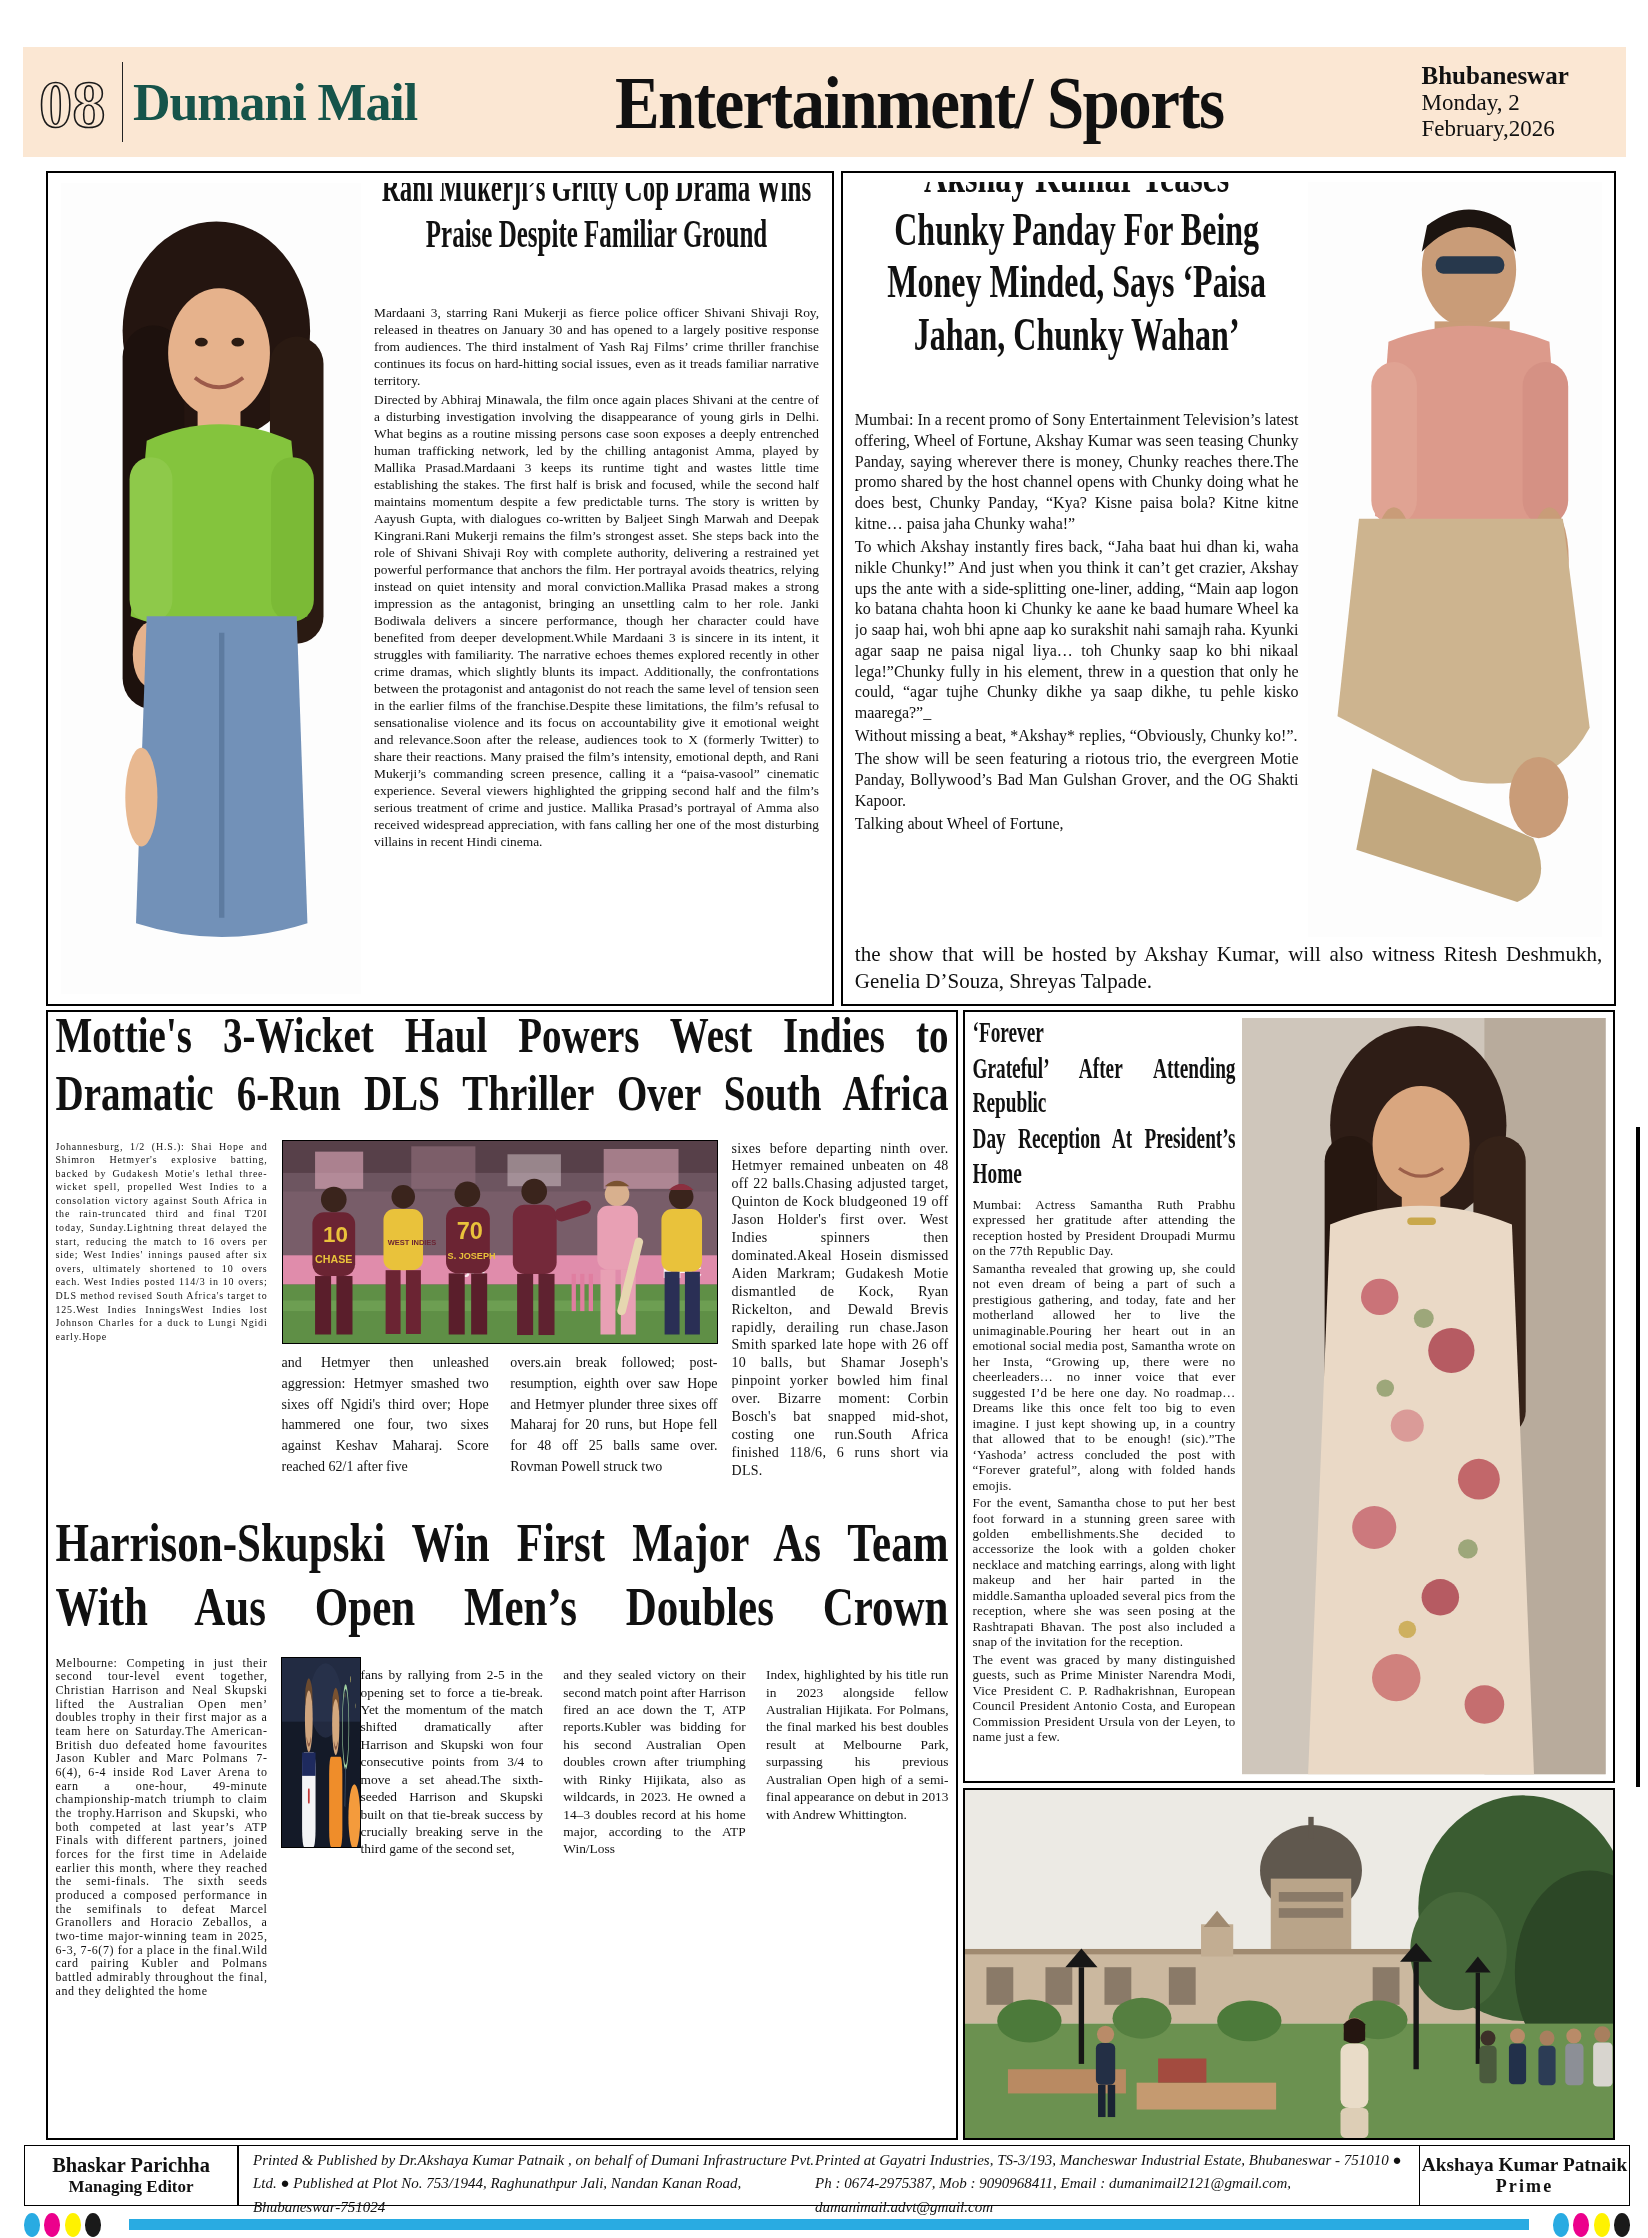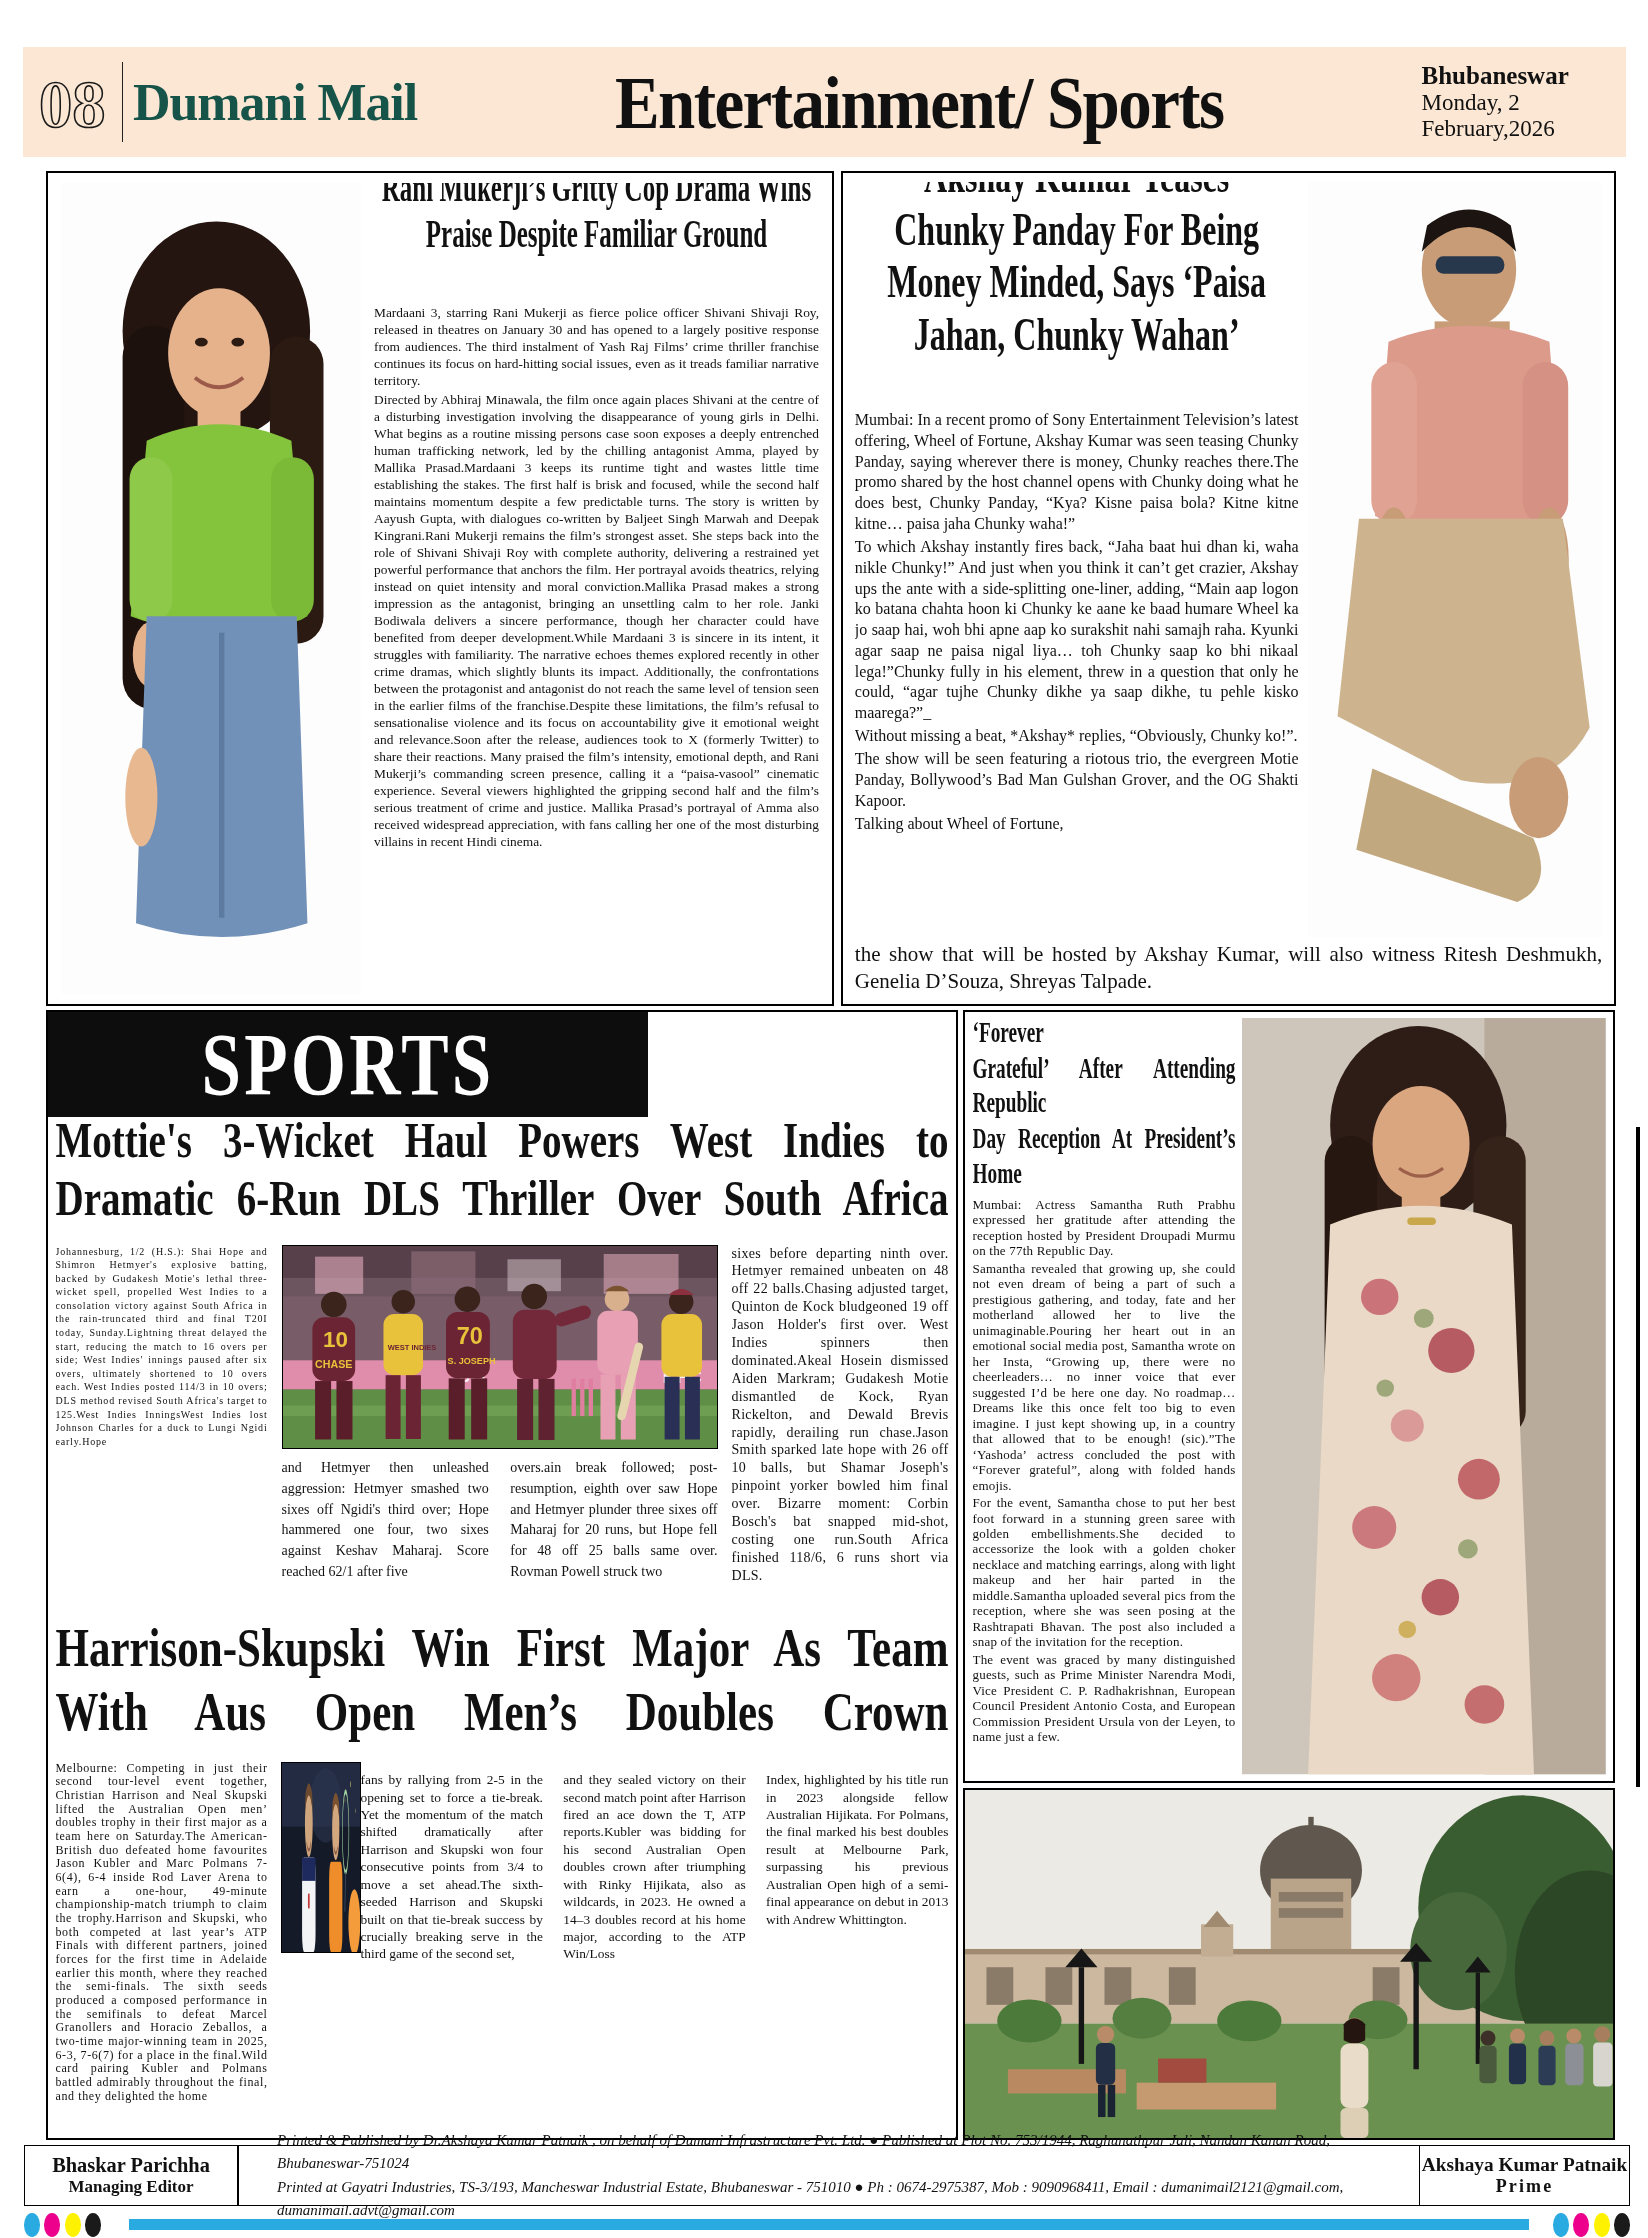--- a/index.html
+++ b/index.html
@@ -59,21 +59,21 @@
   .samantha .photo{flex:1 1 auto;min-width:0;}
   .samantha .hl{font-size:19.3px;transform:scaleY(1.55);margin-bottom:42px;line-height:1.18;}
   .samantha .body{font-size:13px;line-height:1.19;letter-spacing:0.2px;}
   
   .rbphoto{left:963px;top:1788px;width:652px;height:352px;}
   
   .footer{left:24px;top:2145px;width:1606px;height:61px;border:1.6px solid #000;box-sizing:border-box;display:flex;background:#fff;}
   .f-left{flex:0 0 212px;border-right:2.1px solid #000;display:flex;flex-direction:column;justify-content:center;align-items:center;}
   .f-left .nm{font-size:20.4px;font-weight:700;}
   .f-left .tt{font-size:17px;font-weight:700;}
-  .f-center{flex:1 1 auto;border-right:1.6px solid #000;padding:3.2px 14px;display:flex;flex-direction:column;justify-content:center;font-style:italic;font-size:15px;line-height:1.55;margin-left:24px;}
+  .f-center{flex:1 1 auto;border-right:1.6px solid #000;padding:3.2px 14px;display:flex;justify-content:center;font-style:italic;font-size:15px;line-height:1.55;}
   .f-right{flex:0 0 209px;display:flex;flex-direction:column;justify-content:center;align-items:center;}
   .f-right .nm{font-size:19.3px;font-weight:700;}
   .f-right .tt{font-size:18px;font-weight:700;letter-spacing:2.1px;}
   
   .cbar{left:24px;top:2213px;width:1606px;height:25px;}
   .dot{position:absolute;width:16px;height:23.6px;border-radius:50%;top:0;}
   .bar{position:absolute;left:105px;top:6.4px;width:1400px;height:10.7px;background:var(--cyan,#29abe2);}
   .trim{left:1636px;top:1127px;width:3.8px;height:660px;background:#000;}
   svg{display:block;width:100%;height:100%;}
 </style>
@@ -156,23 +156,20 @@
         <path d="M95,580 h380 l50,360 q-70,120 -240,90 l-230,-110 z" fill="#cdb48f"></path>
         <path d="M120,1010 l300,120 q40,80 -30,110 l-300,-90 z" fill="#c2a87f"></path>
         <ellipse cx="430" cy="1060" rx="55" ry="70" fill="#c99c78"></ellipse>
       </svg>
     </div>
   </div>
   <div class="tail just">the show that will be hosted by Akshay Kumar, will also witness Ritesh Deshmukh, Genelia D’Souza, Shreyas Talpade.</div>
 </div>
 
 <div class="abs artbox sports">
-  <div class="banner">
-    <div class="txt">SPORTS</div>
-  </div>
 
   <div class="hl fill cricket-hl">Mottie's 3-Wicket Haul Powers West Indies to
 Dramatic 6-Run DLS Thriller Over South Africa</div>
 
   <div class="cols cricket-cols">
     <div class="c-col1 just">Johannesburg, 1/2 (H.S.): Shai Hope and Shimron Hetmyer's explosive batting, backed by Gudakesh Motie's lethal three-wicket spell, propelled West Indies to a consolation victory against South Africa in the rain-truncated third and final T20I today, Sunday.Lightning threat delayed the start, reducing the match to 16 overs per side; West Indies' innings paused after six overs, ultimately shortened to 10 overs each. West Indies posted 114/3 in 10 overs; DLS method revised South Africa's target to 125.West Indies InningsWest Indies lost Johnson Charles for a duck to Lungi Ngidi early.Hope</div>
     <div class="c-mid">
       <div class="photo">
         <svg viewBox="0 0 812 380" preserveAspectRatio="none">
           <rect width="812" height="380" fill="#6d5560"></rect>

